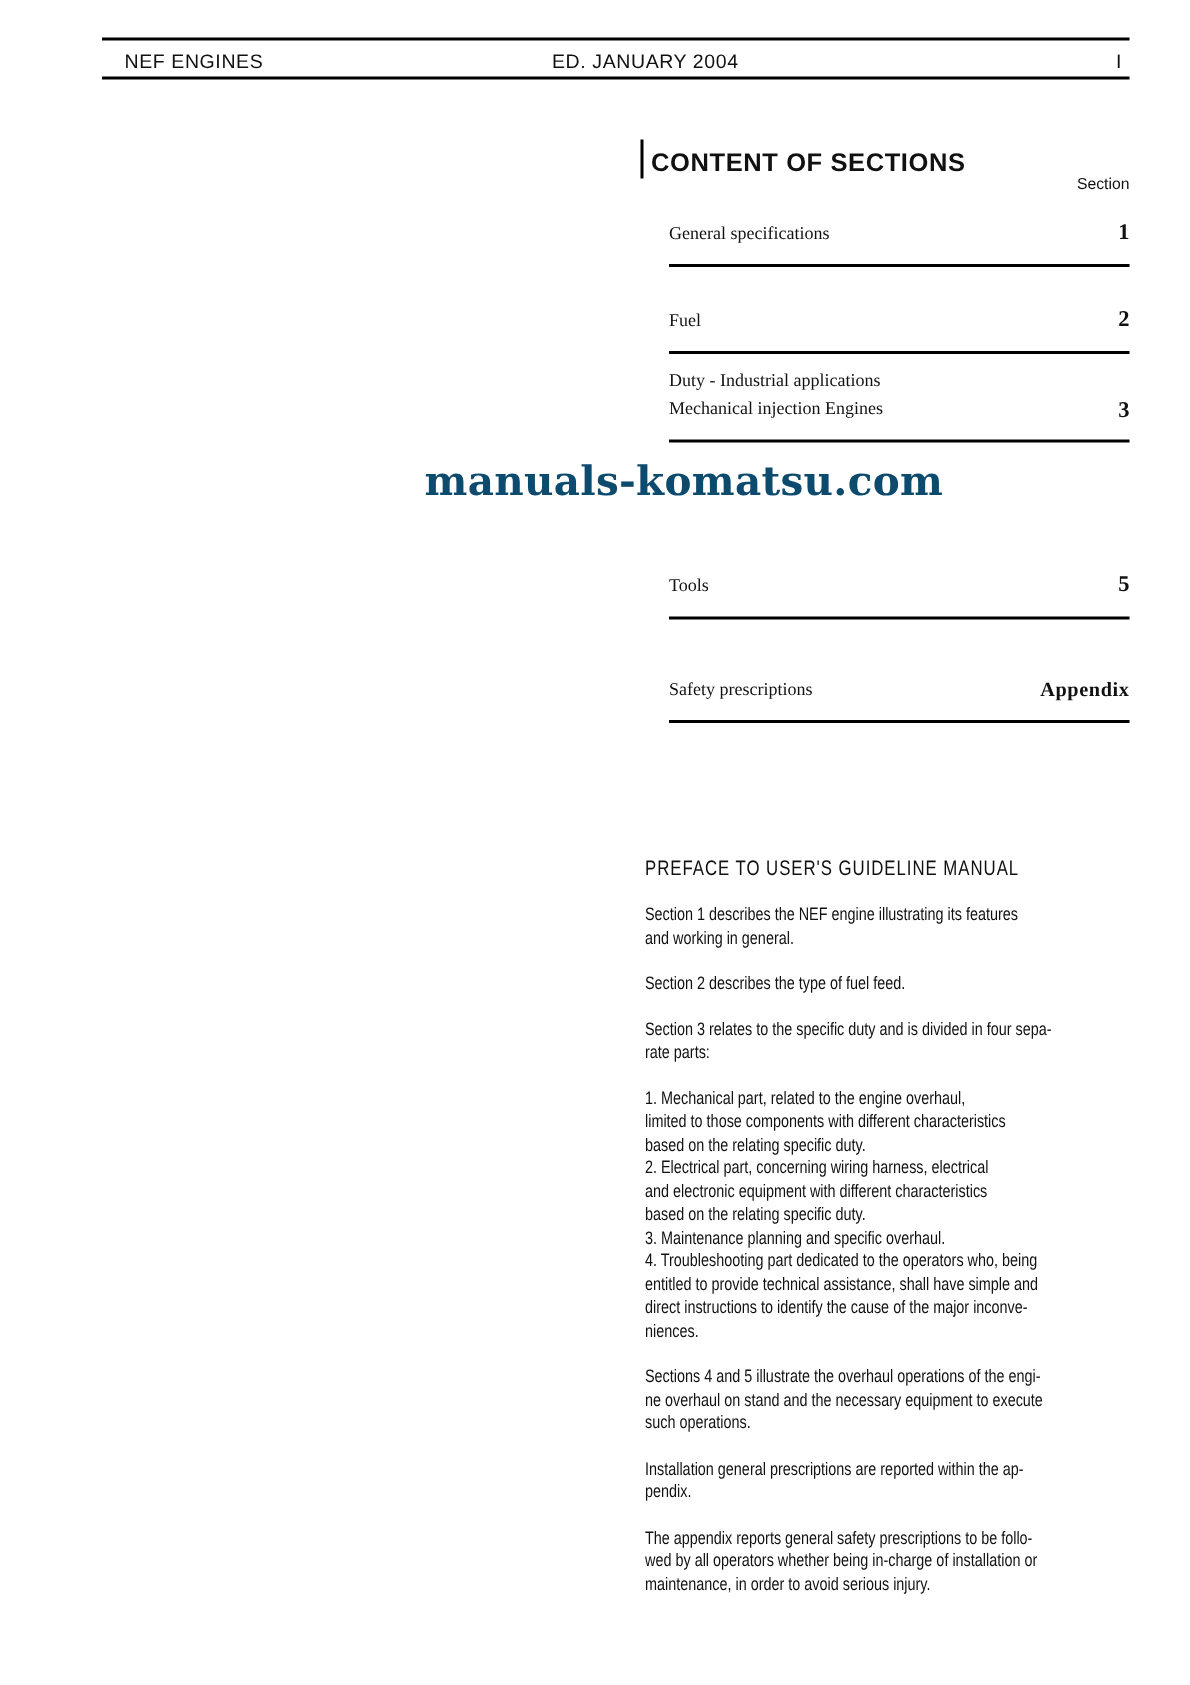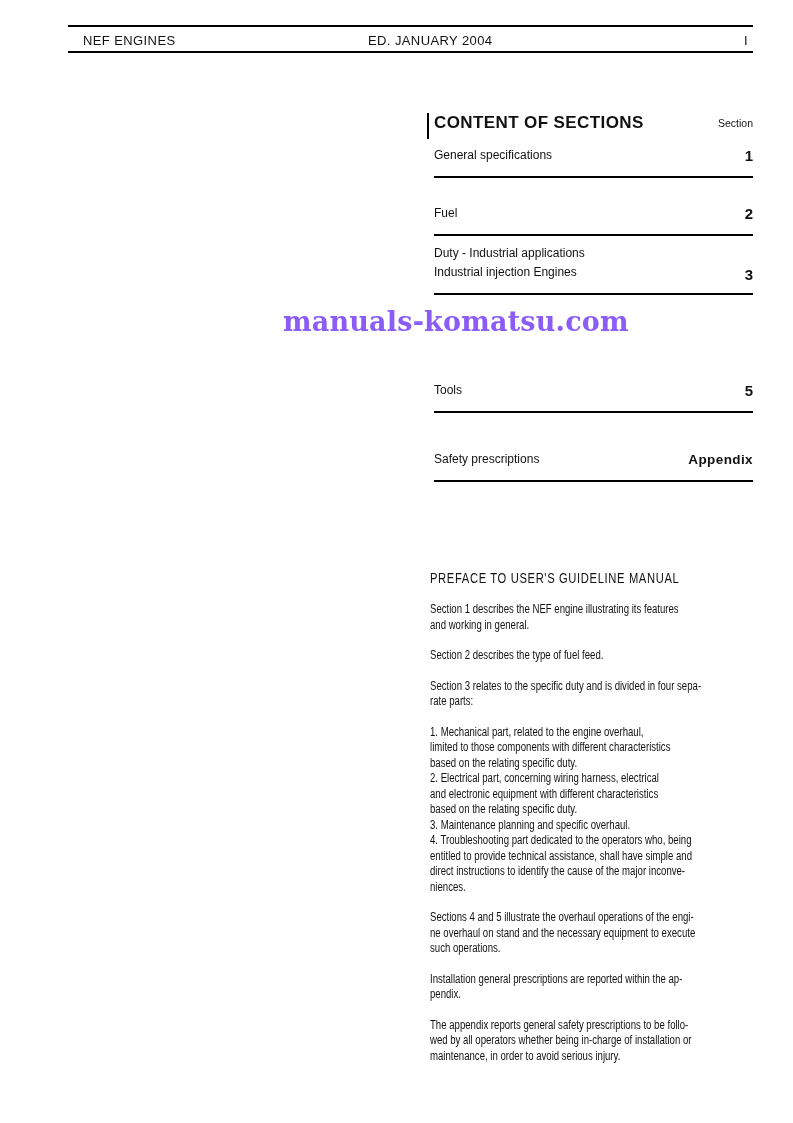--- a/index.html
+++ b/index.html
@@ -46,45 +46,45 @@
     height: 382px;
   }
   .toc-title-wrap {
     position: absolute;
     left: -3px;
     top: 3px;
     border-left: 2px solid #000;
     padding-left: 5px;
     height: 26px;
     display: flex;
-    align-items: flex-start;
-    margin-top: 20px;
+    align-items: flex-end;
   }
   .toc-title {
     font-size: 17px;
     font-weight: 700;
     letter-spacing: 0.4px;
     white-space: nowrap;
   }
   .section-col-label {
     position: absolute;
     right: 0;
     top: 27px;
     font-size: 10.5px;
   }
   .toc-row {
     position: absolute;
-    left: 4px;
+    left: 16px;
     right: 0;
     display: flex;
     align-items: flex-end;
     justify-content: space-between;
     border-bottom: 2px solid #000;
     padding-bottom: 13px;
     box-sizing: border-box;
+    font-family: Liberation Serif, serif;
   }
   .toc-row.r1 { top: 40px;  height: 48px; }
   .toc-row.r2 { top: 89px;  height: 57px; }
   .toc-row.r3 { top: 147px; height: 58px; padding-bottom: 11px; justify-content: space-between; }
   .toc-row.r4 { top: 206px; height: 59px; }
   .toc-row.r5 { top: 266px; height: 57px; }
   .toc-row.r6 { top: 324px; height: 68px; }
   .row-label {
     font-size: 12px;
     line-height: 15px;
@@ -101,21 +101,21 @@
   }
 
   
   .watermark {
     position: absolute;
     left: 283px;
     top: 306px;
     font-family: "DejaVu Serif", serif;
     font-weight: 700;
     font-size: 27px;
-    color: #8b5cf6;
+    color: #0c4a6e;
     letter-spacing: 0.2px;
     white-space: nowrap;
     z-index: 5;
   }
 
   
   .preface {
     position: absolute;
     left: 430px;
     top: 570px;
@@ -158,21 +158,21 @@
   </div>
 
   <div class="toc-row r2">
     <span class="row-label">Fuel</span>
     <span class="row-num">2</span>
   </div>
 
   <div class="toc-row r3">
     <span class="row-label">
       <span class="lbl-line">Duty - Industrial applications</span>
-      <span class="lbl-line">Industrial injection Engines</span>
+      <span class="lbl-line">Mechanical injection Engines</span>
     </span>
     <span class="row-num">3</span>
   </div>
 
 
   <div class="toc-row r5">
     <span class="row-label">Tools</span>
     <span class="row-num">5</span>
   </div>
 

